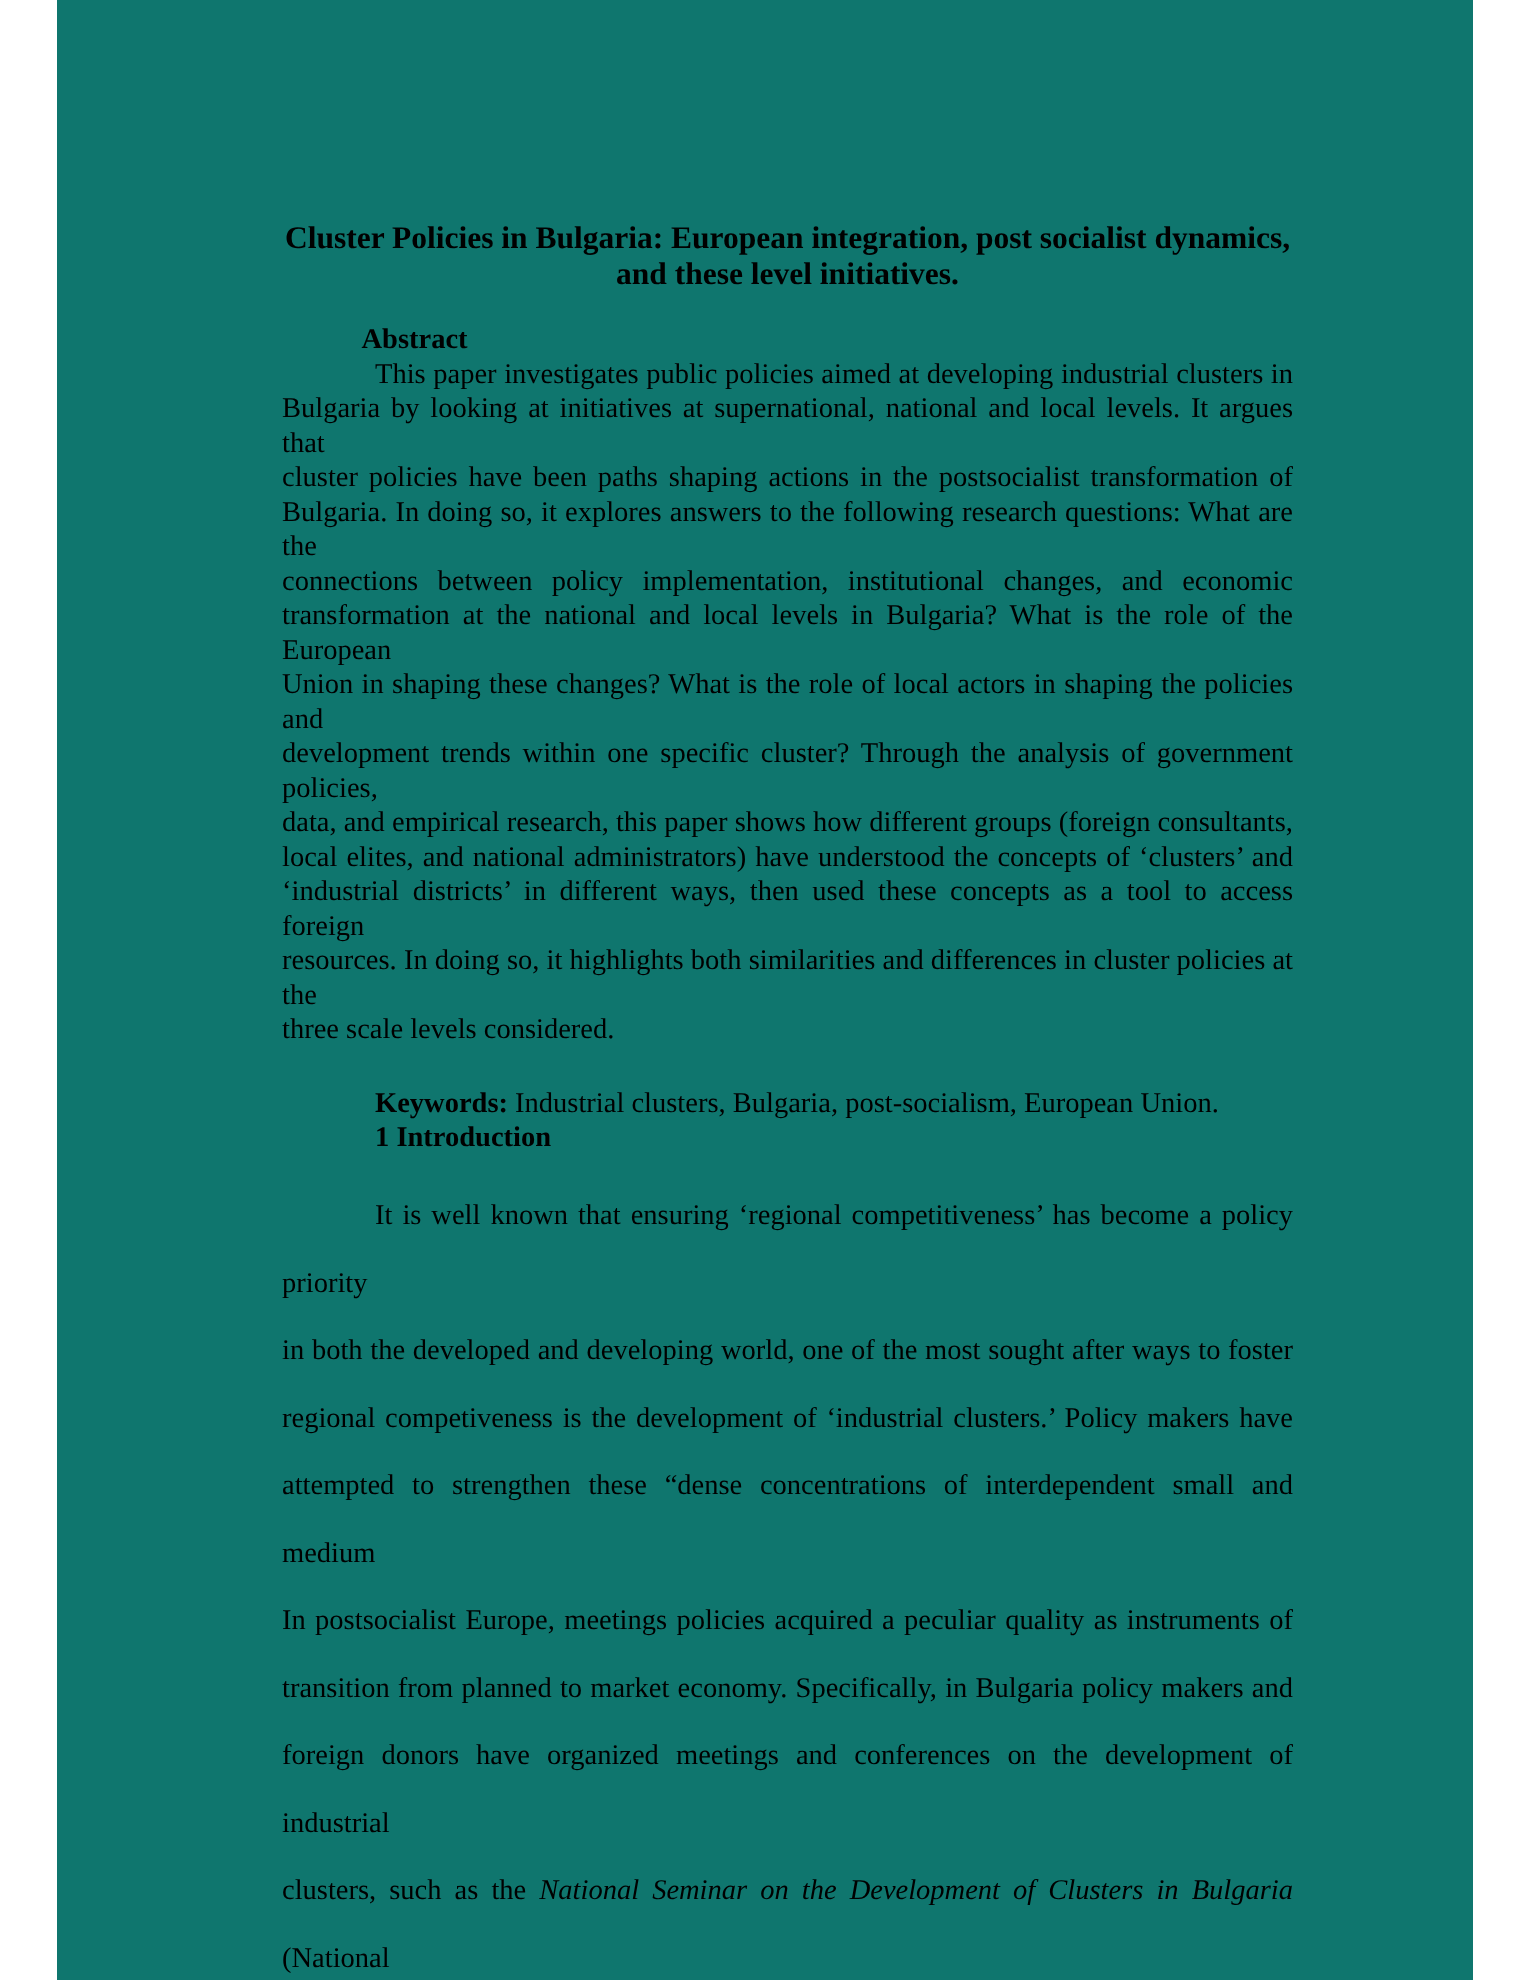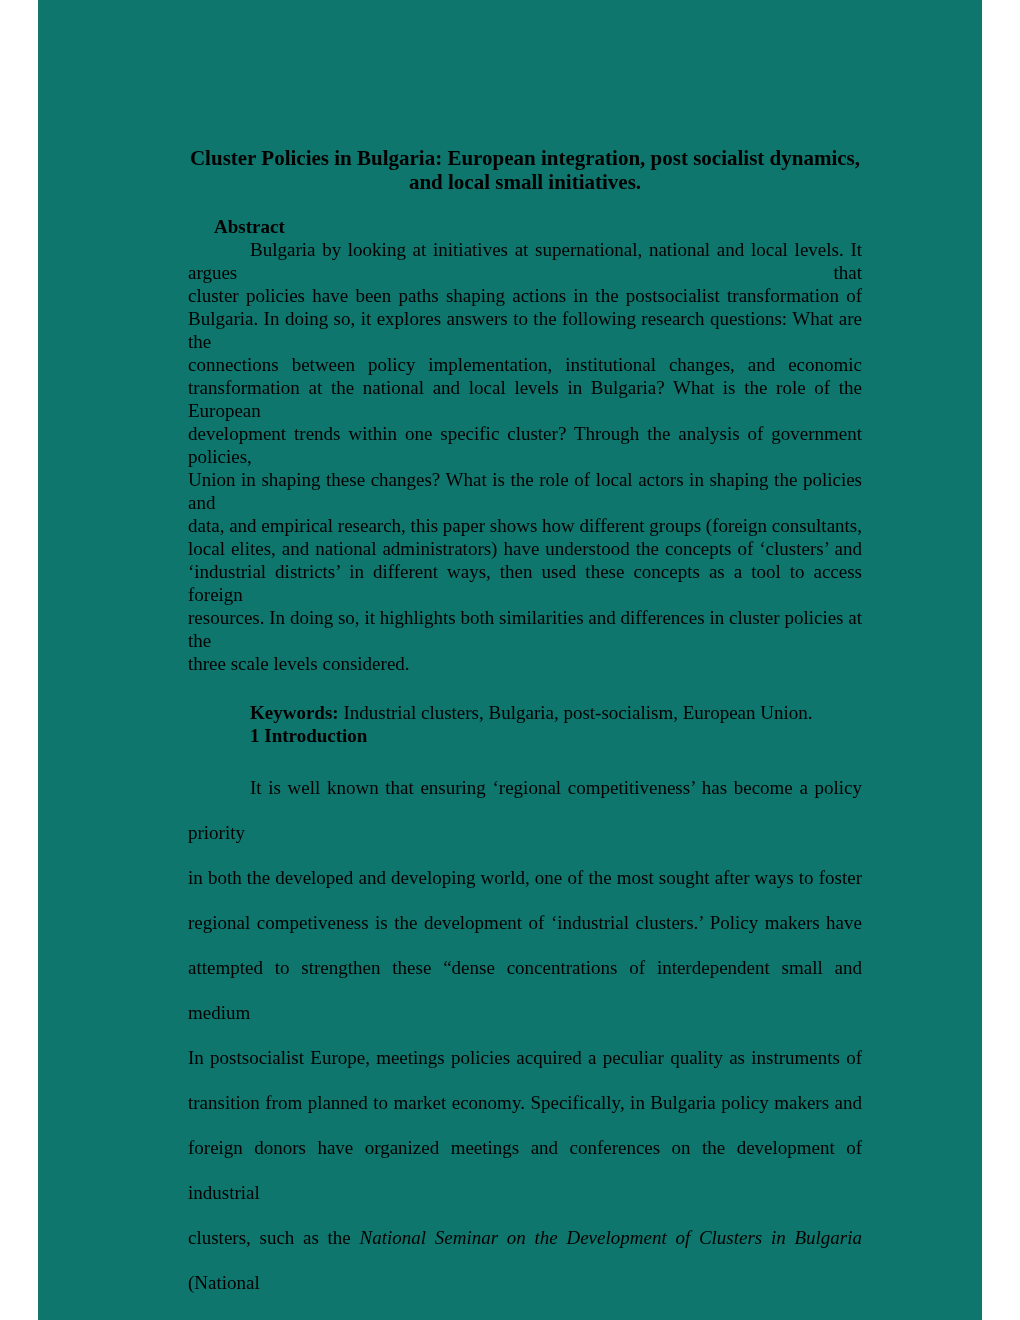--- a/index.html
+++ b/index.html
@@ -25,21 +25,21 @@
     font-weight: bold;
     line-height: 24px;
   }
   .title .line {
     text-align: center;
     text-align-last: center;
     text-indent: 0;
   }
   .abstract-heading {
     margin-top: 21px;
-    margin-left: 26px;
+    margin-left: 53px;
     line-height: 23px;
     font-weight: bold;
     font-size: 19px;
   }
   .para .line {
     text-align: justify;
     text-align-last: justify;
   }
   .para .line:first-child {
     text-indent: 62px;
@@ -74,33 +74,34 @@
   }
 </style>
 </head>
 <body>
 
 <div class="page">
   <div class="content">
 
     <div class="title">
         <div class="line"><span>Cluster Policies in Bulgaria: European integration, post socialist dynamics,</span></div>
-        <div class="line"><span>and local small initiatives.</span></div>
+        <div class="line"><span>and these level initiatives.</span></div>
       </div>
 
     <div class="abstract-heading">Abstract</div>
 
     <div class="para abstract-para">
+        <div class="line"><span>This paper investigates public policies aimed at developing industrial clusters in</span></div>
         <div class="line"><span>Bulgaria by looking at initiatives at supernational, national and local levels. It argues that</span></div>
         <div class="line"><span>cluster policies have been paths shaping actions in the postsocialist transformation of</span></div>
         <div class="line"><span>Bulgaria. In doing so, it explores answers to the following research questions: What are the</span></div>
         <div class="line"><span>connections between policy implementation, institutional changes, and economic</span></div>
         <div class="line"><span>transformation at the national and local levels in Bulgaria? What is the role of the European</span></div>
+        <div class="line"><span>Union in shaping these changes? What is the role of local actors in shaping the policies and</span></div>
         <div class="line"><span>development trends within one specific cluster? Through the analysis of government policies,</span></div>
-        <div class="line"><span>Union in shaping these changes? What is the role of local actors in shaping the policies and</span></div>
         <div class="line"><span>data, and empirical research, this paper shows how different groups (foreign consultants,</span></div>
         <div class="line"><span>local elites, and national administrators) have understood the concepts of ‘clusters’ and</span></div>
         <div class="line"><span>‘industrial districts’ in different ways, then used these concepts as a tool to access foreign</span></div>
         <div class="line"><span>resources. In doing so, it highlights both similarities and differences in cluster policies at the</span></div>
         <div class="line"><span>three scale levels considered.</span></div>
       </div>
 
     <div class="keywords">
         <div class="line"><span style="font-weight: bold;">Keywords:</span><span> Industrial clusters, Bulgaria, post-socialism, European Union.</span></div>
       </div>

